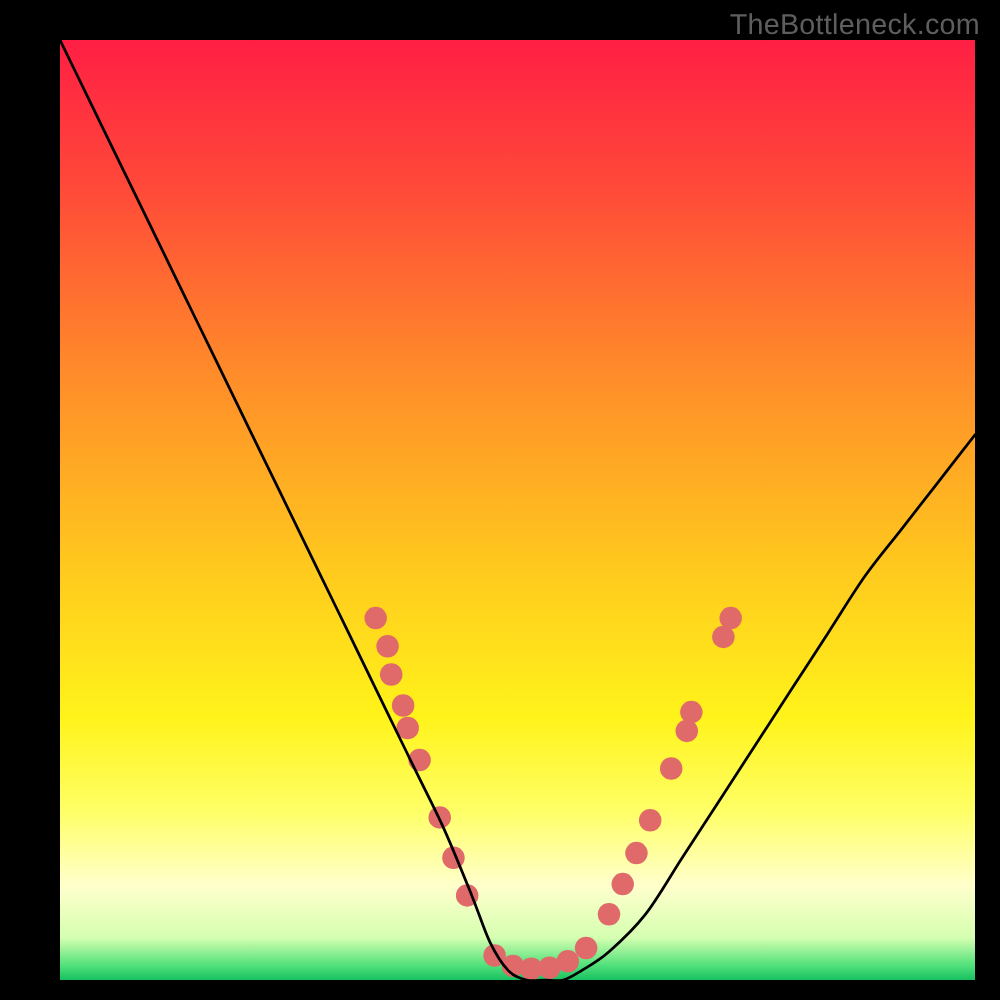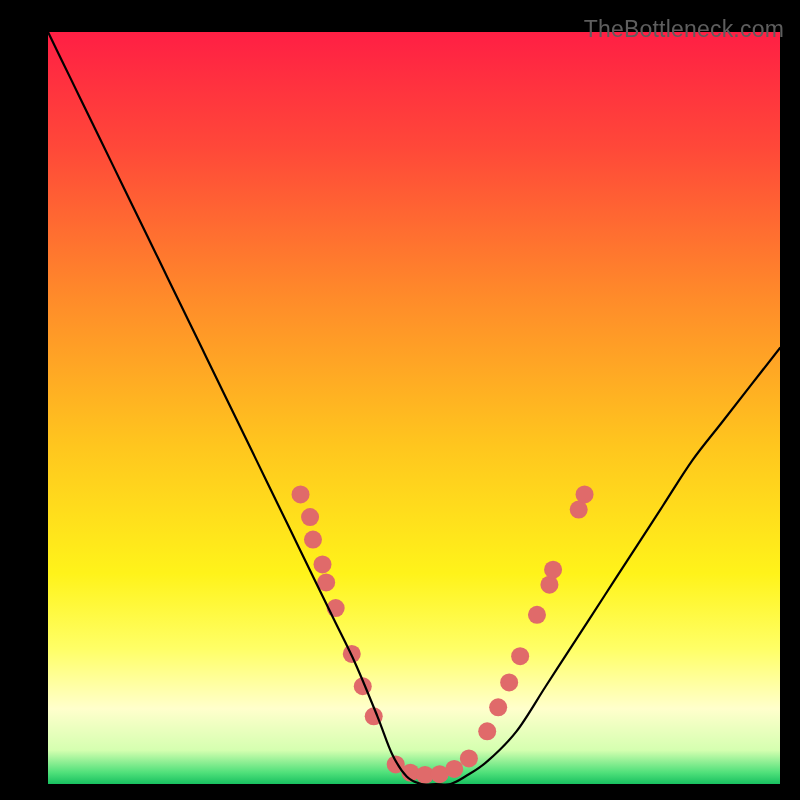--- a/index.html
+++ b/index.html
@@ -11,21 +11,21 @@
     overflow: hidden;
     font-family: Arial, Helvetica, sans-serif;
   }
   .stage {
     position: relative;
     width: 800px;
     height: 800px;
   }
   .watermark {
     position: absolute;
-    top: 16px;
+    top: 6px;
     right: 16px;
     color: #5e5e5e;
     font-size: 23px;
     font-weight: 500;
     letter-spacing: 0.2px;
     z-index: 10;
   }
   svg.plot {
     position: absolute;
     left: 0;

